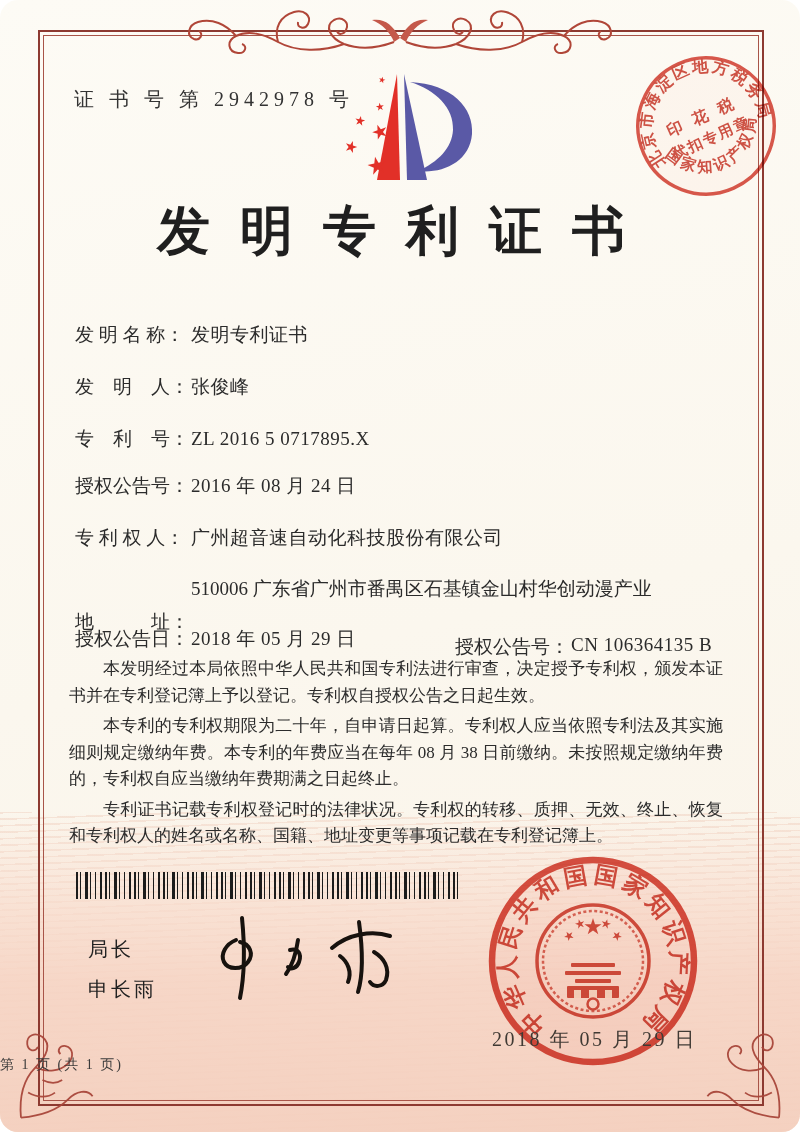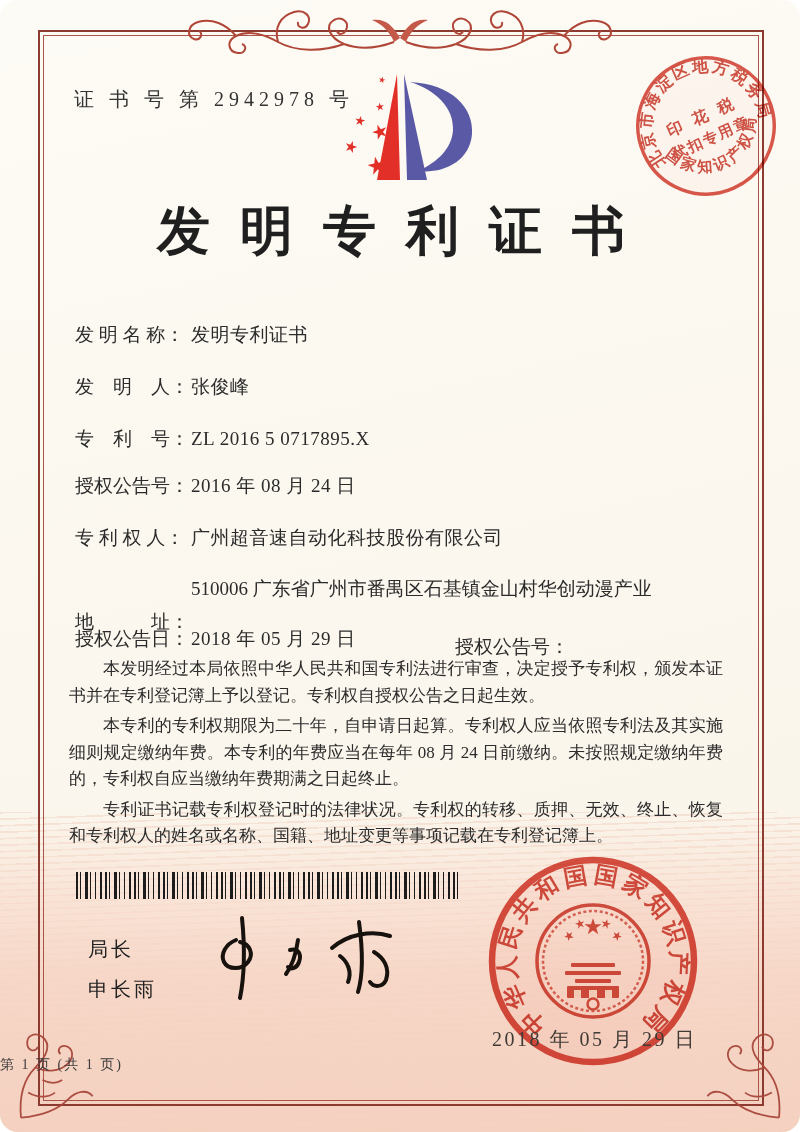--- a/index.html
+++ b/index.html
@@ -180,27 +180,28 @@
       <div class="line1">
         <span class="label">地　　　址：</span>
         <span class="value">510006 广东省广州市番禺区石基镇金山村华创动漫产业</span>
       </div>
     </div>
     <div class="row row-grant">
       <span class="label">授权公告日：</span>
       <span class="value">2018 年 05 月 29 日</span>
       <span class="grant-col2">
         <span class="label">授权公告号：</span>
+        <span class="value">CN 106364135 B</span>
       </span>
     </div>
   </div>
 
   <div class="body-text">
     <p>本发明经过本局依照中华人民共和国专利法进行审查，决定授予专利权，颁发本证书并在专利登记簿上予以登记。专利权自授权公告之日起生效。</p>
-    <p>本专利的专利权期限为二十年，自申请日起算。专利权人应当依照专利法及其实施细则规定缴纳年费。本专利的年费应当在每年 08 月 24 日前缴纳。未按照规定缴纳年费的，专利权自应当缴纳年费期满之日起终止。</p>
+    <p>本专利的专利权期限为二十年，自申请日起算。专利权人应当依照专利法及其实施细则规定缴纳年费。本专利的年费应当在每年 08 月 38 日前缴纳。未按照规定缴纳年费的，专利权自应当缴纳年费期满之日起终止。</p>
     <p>专利证书记载专利权登记时的法律状况。专利权的转移、质押、无效、终止、恢复和专利权人的姓名或名称、国籍、地址变更等事项记载在专利登记簿上。</p>
   </div>
 
   <div class="barcode"></div>
 
   <div class="sig-title">局长</div>
   <div class="sig-name">申长雨</div>
   <svg class="sig-script" viewBox="0 0 220 98">
     <g fill="none" stroke="#17120e" stroke-width="4" stroke-linecap="round" stroke-linejoin="round">
       <path d="M34,30 C24,34 18,44 22,52 C26,60 40,60 46,52 C52,44 48,34 38,32"></path>

